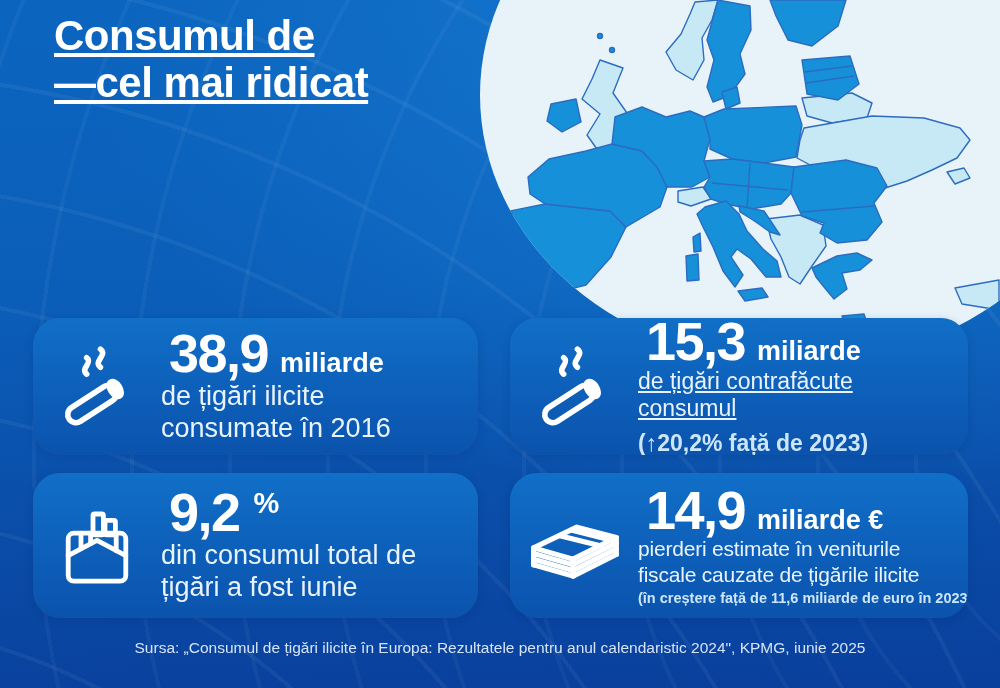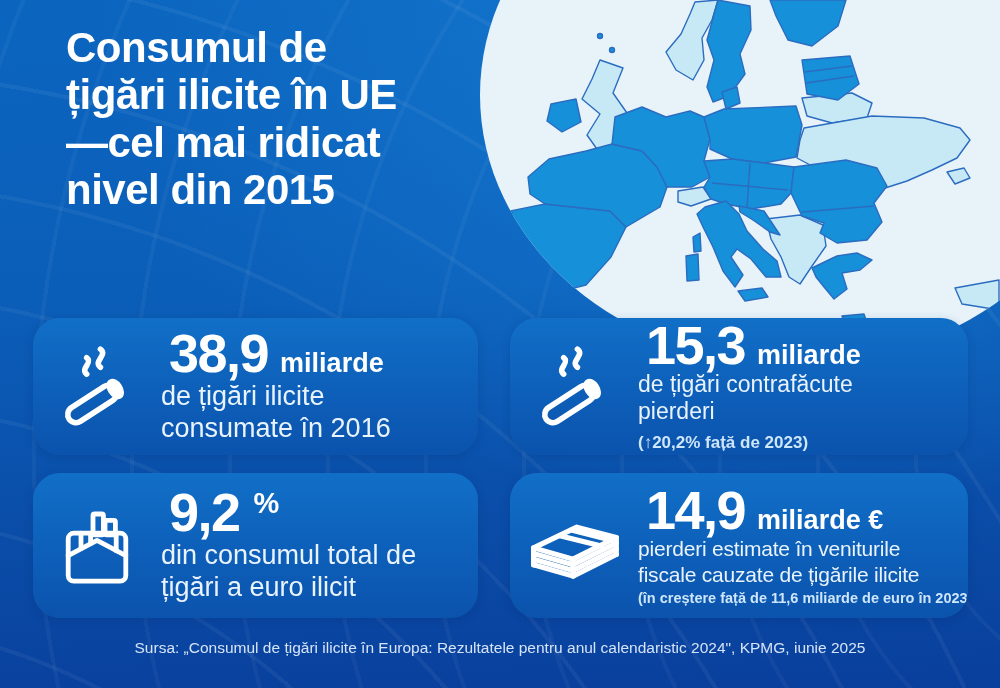--- a/index.html
+++ b/index.html
@@ -30,22 +30,22 @@
     border-radius:27px;display:flex;align-items:center;overflow:hidden;
     box-shadow:0 2px 10px rgba(4,35,90,.18);
   }
   .card-icon{flex:0 0 128px;display:flex;justify-content:center;align-items:center;}
   .card-body{flex:1;min-width:0;padding-right:8px;}
   .stat-row{display:flex;align-items:baseline;gap:12px;}
   .stat-value{font-size:54px;font-weight:700;letter-spacing:-1.5px;line-height:.95;margin-left:8px;}
   .stat-unit{font-size:27px;font-weight:700;}
   .stat-unit.sup{align-self:flex-start;font-size:29px;margin-left:2px;line-height:1.1;margin-top:1px;}
   .stat-line{font-size:27px;line-height:1.2;color:#e9f3fc;white-space:nowrap;font-weight:400;}
-  .stat-note{font-size:17px;font-weight:700;color:#cde6fa;margin-top:8px;white-space:nowrap;}
-  .card--counterfeit .stat-line{font-size:23px;line-height:1.18;}
+  .stat-note{font-size:23px;font-weight:700;color:#cde6fa;margin-top:8px;white-space:nowrap;}
+  .card--counterfeit .stat-line{font-size:23px;line-height:1.18;text-decoration:underline;}
   .card--losses .stat-line{font-size:21px;line-height:1.25;letter-spacing:-.2px;}
   .card--losses .stat-note{font-size:14.5px;margin-top:2px;}
   .source{
     position:absolute;left:0;right:0;top:637px;z-index:3;text-align:center;
     color:#d6e4f8;font-size:15.5px;font-weight:500;line-height:1.45;
   }
 </style>
 </head>
 <body>
 
@@ -99,25 +99,23 @@
       <g fill="none">
         <path d="M62,212 L60,268"></path>
         <path d="M352,212 L424,206"></path>
         <path d="M355,72 L402,66 M356,83 L404,76"></path>
         <path d="M300,163 L297,208"></path>
         <path d="M262,183 L338,190"></path>
       </g>
     </g>
   </svg>
 
-  <h1 class="title" style="margin:12px;">
+  <h1 class="title" style="margin:0;text-decoration:underline;">
     <div class="title-line">Consumul de</div>
-    <div class="title-line">țigări ilicite în UE</div>
     <div class="title-line">—cel mai ridicat</div>
-    <div class="title-line">nivel din 2015</div>
   </h1>
 
   <div class="cards">
 
     <section class="card card--illicit">
       <div class="card-icon">
         <svg width="86" height="86" viewBox="0 0 100 100" fill="none" stroke="#fff" stroke-width="6.5" stroke-linecap="round" stroke-linejoin="round">
           <path d="M38,16 c8,6 -8,12 0,19"></path>
           <path d="M54,6 c9,7 -9,14 0,21"></path>
           <g transform="rotate(-33 48 68)">
@@ -146,21 +144,21 @@
             <ellipse cx="76" cy="67.5" rx="5.5" ry="9.5"></ellipse>
           </g>
         </svg>
       </div>
       <div class="card-body">
         <div class="stat-row">
           <span class="stat-value">15,3</span>
           <span class="stat-unit">miliarde</span>
         </div>
         <div class="stat-line">de țigări contrafăcute</div>
-        <div class="stat-line">pierderi</div>
+        <div class="stat-line">consumul</div>
         <div class="stat-note">(↑20,2% față de 2023)</div>
       </div>
     </section>
 
     <section class="card card--share">
       <div class="card-icon">
         <svg width="80" height="80" viewBox="0 0 100 100" fill="none" stroke="#fff" stroke-width="6" stroke-linecap="round" stroke-linejoin="round">
           <rect x="14" y="34" width="72" height="60" rx="7"></rect>
           <path d="M14,62 L50,43 L86,62"></path>
           <path d="M30,34 L30,53"></path>
@@ -169,21 +167,21 @@
           <rect x="45" y="10" width="13" height="26" rx="2"></rect>
           <rect x="60" y="18" width="13" height="18" rx="2"></rect>
         </svg>
       </div>
       <div class="card-body">
         <div class="stat-row">
           <span class="stat-value">9,2</span>
           <span class="stat-unit sup">%</span>
         </div>
         <div class="stat-line">din consumul total de</div>
-        <div class="stat-line">țigări a euro ilicit</div>
+        <div class="stat-line">țigări a fost iunie</div>
       </div>
     </section>
 
     <section class="card card--losses">
       <div class="card-icon">
         <svg width="104" height="94" viewBox="0 0 110 100" fill="none" stroke="#fff" stroke-width="5.5" stroke-linecap="round" stroke-linejoin="round">
           <path d="M12,52 L58,30 L100,41 L54,64 Z"></path>
           <path d="M40,39 L84,50"></path>
           <path d="M52,33 L95,44"></path>
           <path d="M12,52 L12,70 M54,64 L54,82 M100,41 L100,59"></path>

